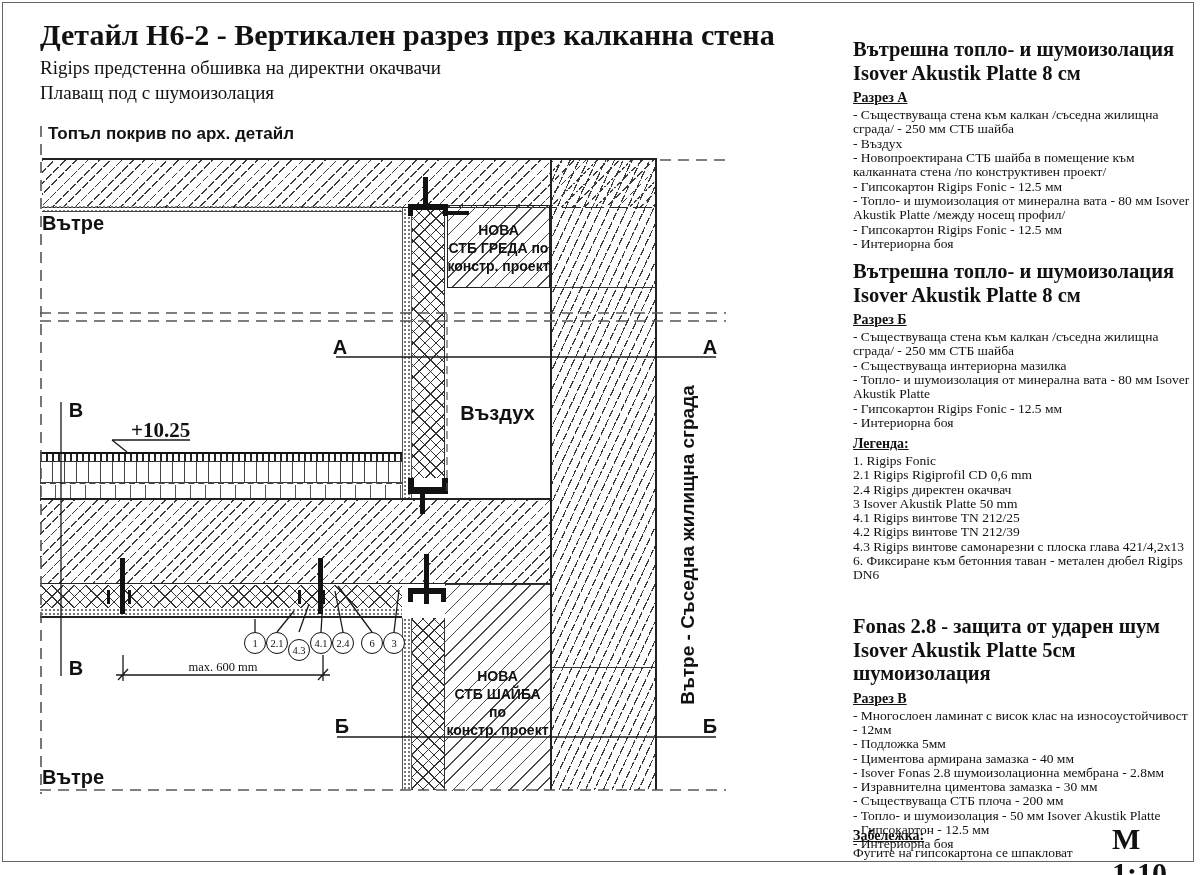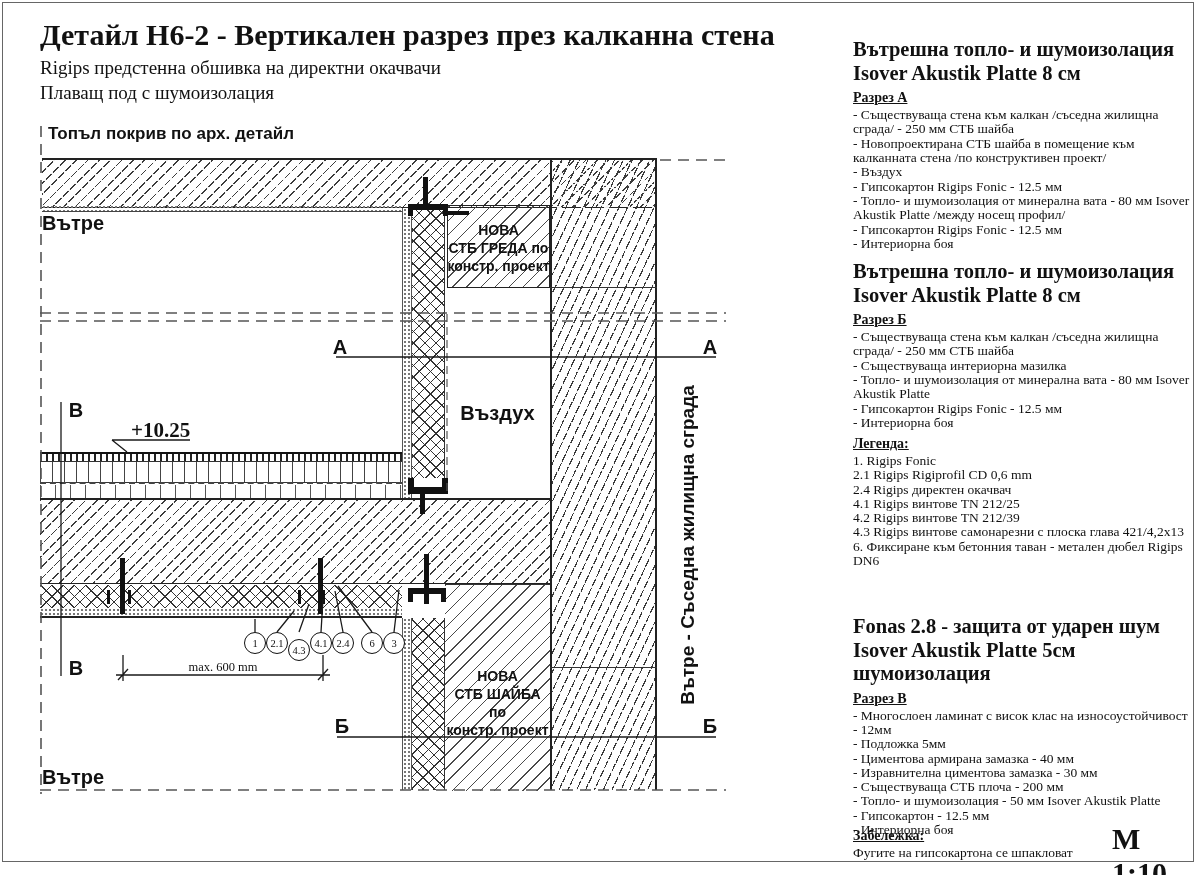--- a/index.html
+++ b/index.html
@@ -149,22 +149,22 @@
     <div class="callout" style="left: 383px;">3</div>
   </div>
 
 <div class="abs panel-block" style="top:38px">
   <div class="p-head">Вътрешна топло- и шумоизолация</div>
   <div class="p-head">Isover Akustik Platte 8 см</div>
   <div class="p-cut">Разрез А</div>
   <div>
 
   <div class="item">- Съществуваща стена към калкан /съседна жилищна сграда/ - 250 мм СТБ шайба</div>
+      <div class="item">- Въздух</div>
       <div class="item">- Новопроектирана СТБ шайба в помещение към калканната стена /по конструктивен проект/</div>
-      <div class="item">- Въздух</div>
       <div class="item">- Гипсокартон Rigips Fonic  - 12.5 мм</div>
       <div class="item">- Топло- и шумоизолация от минерална вата - 80 мм Isover Akustik Platte /между носещ профил/</div>
       <div class="item">- Гипсокартон Rigips Fonic  - 12.5 мм</div>
       <div class="item">- Интериорна боя</div>
     </div>
 </div>
 
 <div class="abs panel-block" style="top:260px">
   <div class="p-head">Вътрешна топло- и шумоизолация</div>
   <div class="p-head">Isover Akustik Platte 8 см</div>
@@ -179,36 +179,38 @@
     </div>
 </div>
 
 <div class="abs panel-block" style="top:436px">
   <div class="p-cut" style="margin-top:0">Легенда:</div>
   <div>
 
   <div class="item">1. Rigips Fonic</div>
       <div class="item">2.1 Rigips Rigiprofil CD 0,6 mm</div>
       <div class="item">2.4 Rigips директен окачвач</div>
+      <div class="item">3 Isover Akustik Platte 50 mm</div>
       <div class="item">4.1 Rigips винтове TN 212/25</div>
       <div class="item">4.2 Rigips винтове TN 212/39</div>
       <div class="item">4.3 Rigips винтове самонарезни с плоска глава 421/4,2x13</div>
       <div class="item">6. Фиксиране към бетонния таван - метален дюбел Rigips DN6</div>
     </div>
 </div>
 
 <div class="abs panel-block" style="top:615px">
   <div class="p-head">Fonas 2.8 - защита от ударен шум</div>
   <div class="p-head">Isover Akustik Platte 5см шумоизолация</div>
   <div class="p-cut">Разрез В</div>
   <div>
 
   <div class="item">- Многослоен ламинат с висок клас на износоустойчивост - 12мм</div>
       <div class="item">- Подложка 5мм</div>
       <div class="item">- Циментова армирана замазка - 40 мм</div>
+      <div class="item">- Isover Fonas 2.8 шумоизолационна мембрана - 2.8мм</div>
       <div class="item">- Изравнителна циментова замазка - 30 мм</div>
       <div class="item">- Съществуваща СТБ плоча - 200 мм</div>
       <div class="item">- Топло- и шумоизолация - 50 мм Isover Akustik Platte</div>
       <div class="item">- Гипсокартон - 12.5 мм</div>
       <div class="item">- Интериорна боя</div>
     </div>
 </div>
 
 <div class="abs panel-block" style="top:828px">
   <div class="p-cut" style="margin-top:0">Забележка:</div>

